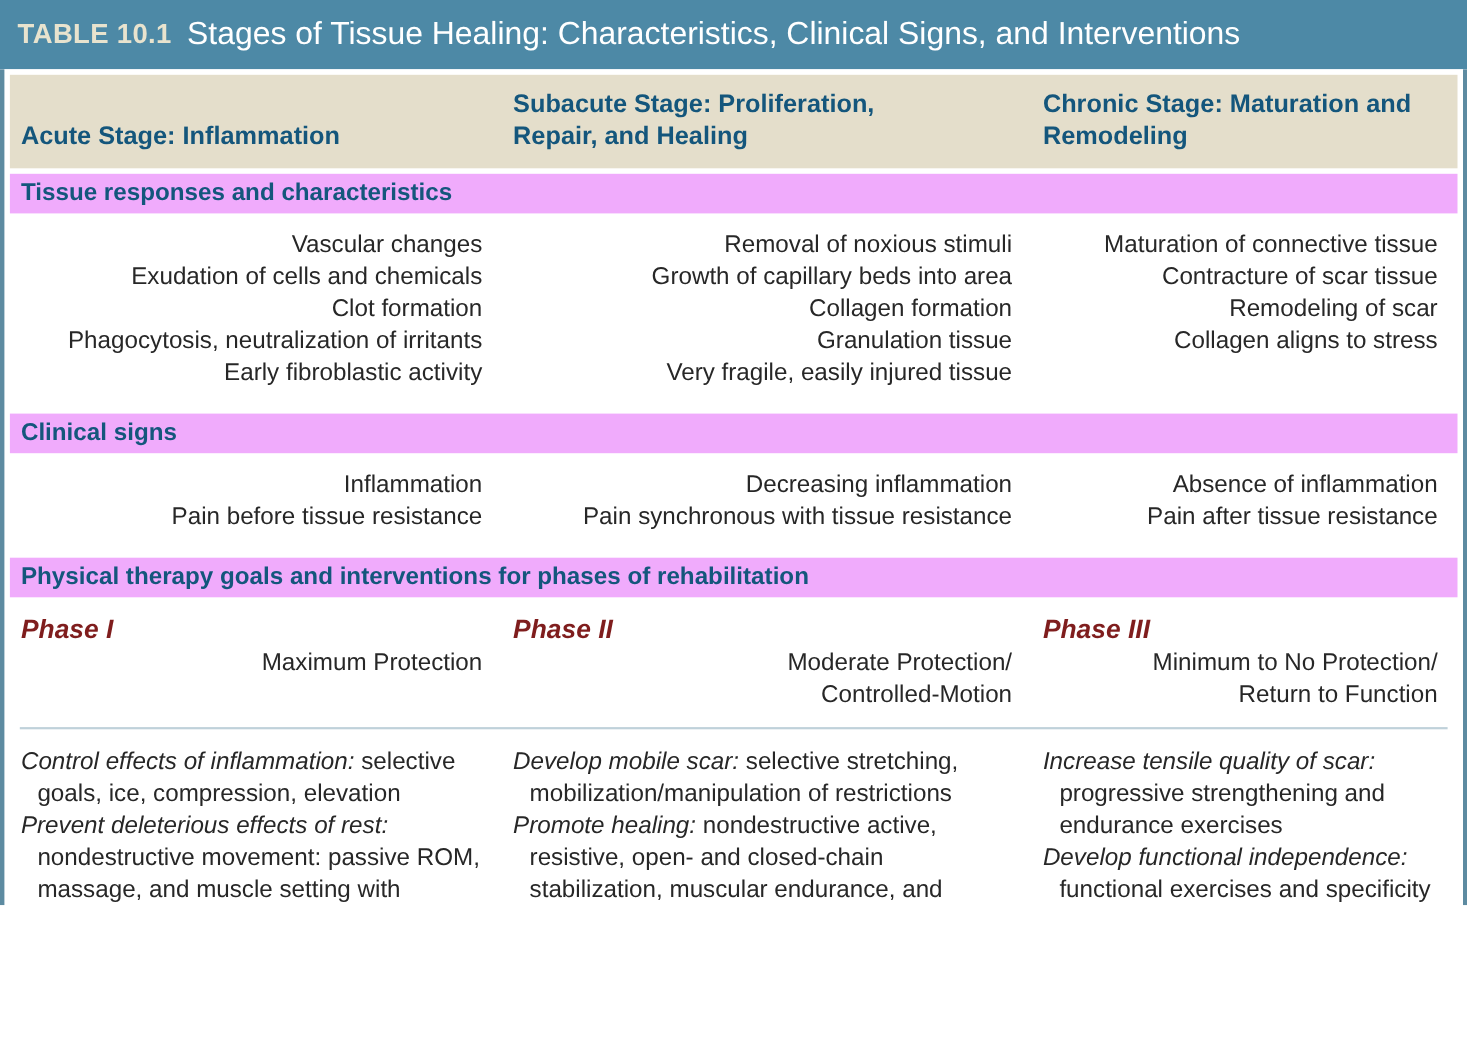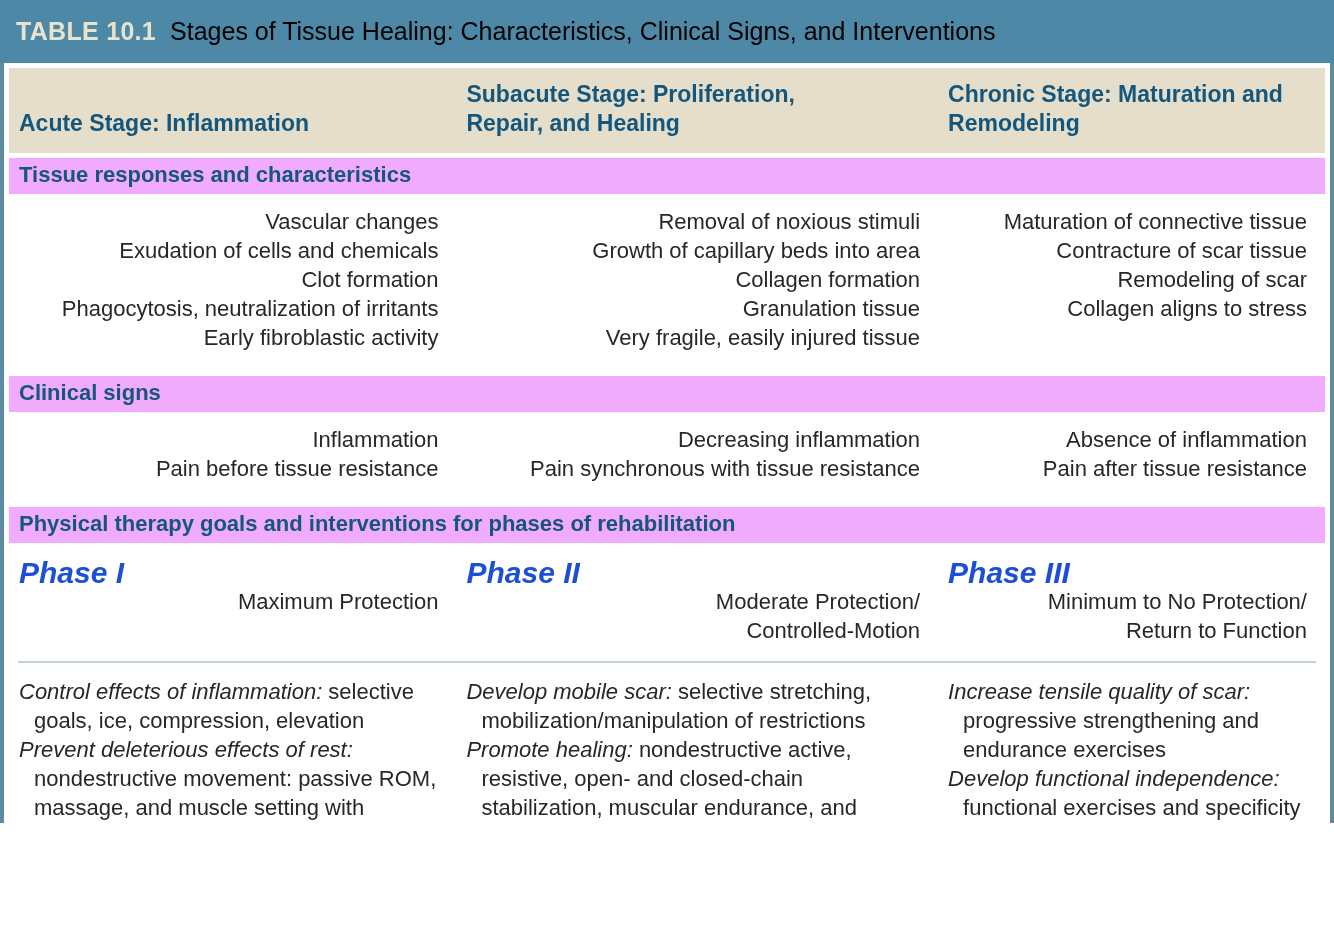--- a/index.html
+++ b/index.html
@@ -9,21 +9,21 @@
   .table-card{width:1334px;box-sizing:border-box;}
 
   
   .titlebar{
     background:#4d89a6;
     height:63px;
     display:flex;align-items:center;
     padding:0 16px;box-sizing:border-box;
   }
   .title-label{color:#e8e3ce;font-weight:bold;font-size:25px;letter-spacing:.3px;}
-  .title-text{color:#000000;font-size:25px;margin-left:14px;font-weight:400;}
+  .title-text{color:#ffffff;font-size:29px;margin-left:14px;font-weight:400;}
 
   
   .tbody{
     border-left:4px solid #5d8ba1;
     border-right:4px solid #5d8ba1;
     box-sizing:border-box;
     padding:5px 5px 42px 5px;
     background:#ffffff;
     min-height:836px;
   }
@@ -56,21 +56,21 @@
     margin-top:5px;
     min-height:24px;
   }
 
   
   .data-row{padding:13px 0 19px 0;}
   .line{font-size:22px;line-height:29px;color:#272727;text-align:right;}
 
   
   .phase-row{padding:15px 0 12px 0;}
-  .phase-name{font-size:30px;line-height:29px;color:#1d4ed8;font-weight:bold;font-style:italic;}
+  .phase-name{font-size:24px;line-height:29px;color:#7f1d1d;font-weight:bold;font-style:italic;}
   .phase-desc .line{color:#272727;}
 
   .divider{height:2px;background:#bfd1da;margin:4px 9px 0 9px;}
 
   
   .interventions-row{padding:14px 0 0 0;}
   .item{
     font-size:22px;line-height:29px;color:#272727;
     padding-left:15px;text-indent:-15px;
   }

